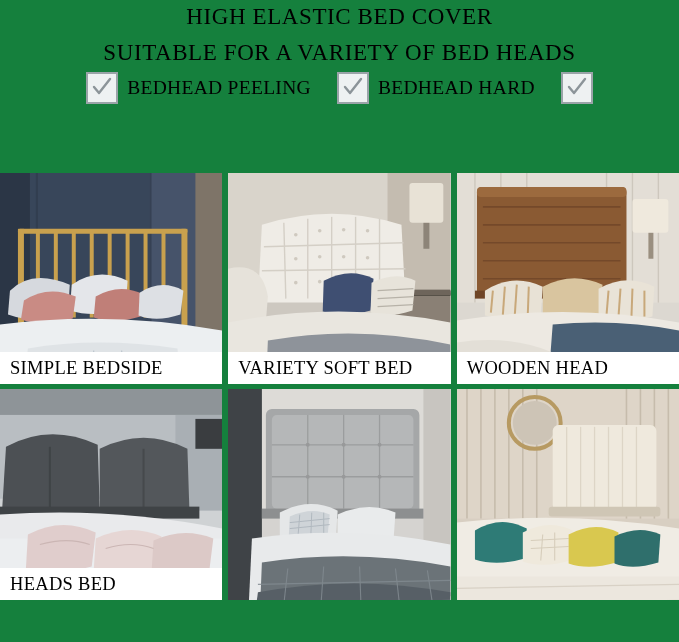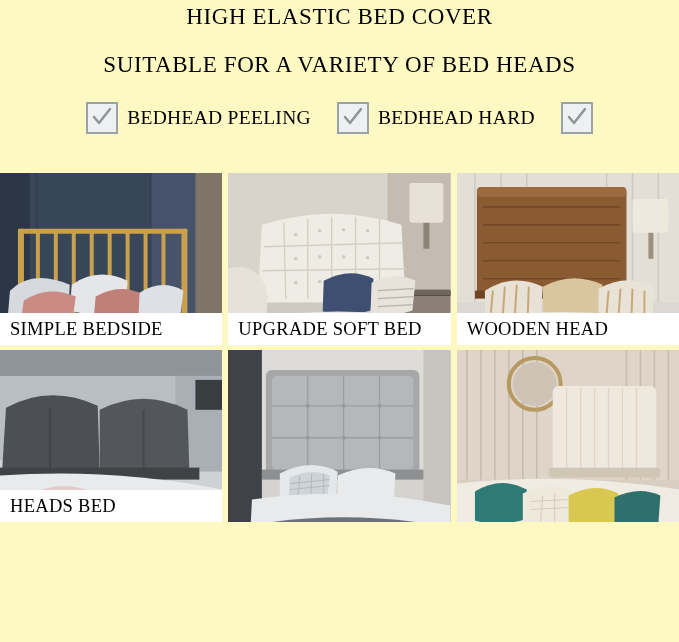--- a/index.html
+++ b/index.html
@@ -10,45 +10,45 @@
   body {
     width: 679px;
     height: 642px;
     font-family: "Liberation Serif", serif;
     overflow: hidden;
   }
   .page {
     width: 679px;
     height: 642px;
     position: relative;
-    background: #fef9c3;
+    background: #15803d;
   }
   
   .headings {
     text-align: center;
     padding-top: 2px;
   }
   .headline {
     font-family: "Liberation Serif", serif;
     font-size: 23px;
     letter-spacing: 0.6px;
     color: #000000;
     line-height: 30px;
     white-space: nowrap;
   }
   .headline.l2 {
-    margin-top: 18px;
+    margin-top: 6px;
   }
   
   .features {
     display: flex;
     justify-content: center;
     align-items: center;
     gap: 26px;
-    margin-top: 22px;
+    margin-top: 4px;
     padding: 0 18px;
   }
   .feature {
     display: flex;
     align-items: center;
     gap: 9px;
   }
   .checkbox {
     width: 28px;
     height: 28px;
@@ -68,21 +68,21 @@
     letter-spacing: 0.3px;
     color: #000000;
     white-space: nowrap;
   }
   
   .grid {
     position: absolute;
     left: 0;
     top: 173px;
     width: 679px;
-    height: 349px;
+    height: 427px;
     display: grid;
     grid-template-columns: 1fr 1fr 1fr;
     grid-template-rows: 1fr 1fr;
     gap: 5px 6px;
   }
   .cell {
     position: relative;
     overflow: hidden;
     background: #cfcfcf;
   }
@@ -248,21 +248,21 @@
           <path d="M78 200 L70 234"></path>
             <path d="M106 198 L102 234"></path>
             <path d="M134 198 L134 234"></path>
           <path d="M162 200 L168 234"></path>
             <path d="M190 202 L200 234"></path>
           <path d="M62 212 L223 208"></path>
             <path d="M60 224 L223 220"></path>
         </g>
         <path d="M0 186 q40 -8 70 6 l0 42 L0 234 z" fill="#dcd8d0"></path>
       </svg>
-      <div class="caption">UPGRADE SOFT BED</div>
+      <div class="caption">VARIETY SOFT BED</div>
     </div>
 
     <div class="cell">
       <svg class="scene" viewBox="0 0 223 234" preserveAspectRatio="none">
         <rect x="0" y="0" width="223" height="234" fill="#dcd8d1"></rect>
         <rect x="0" y="0" width="223" height="130" fill="#e3ded6"></rect>
 
         <g stroke="#cdc7bd" stroke-width="1.4">
           <path d="M18 0 L18 130"></path>
             <path d="M44 0 L44 130"></path>

